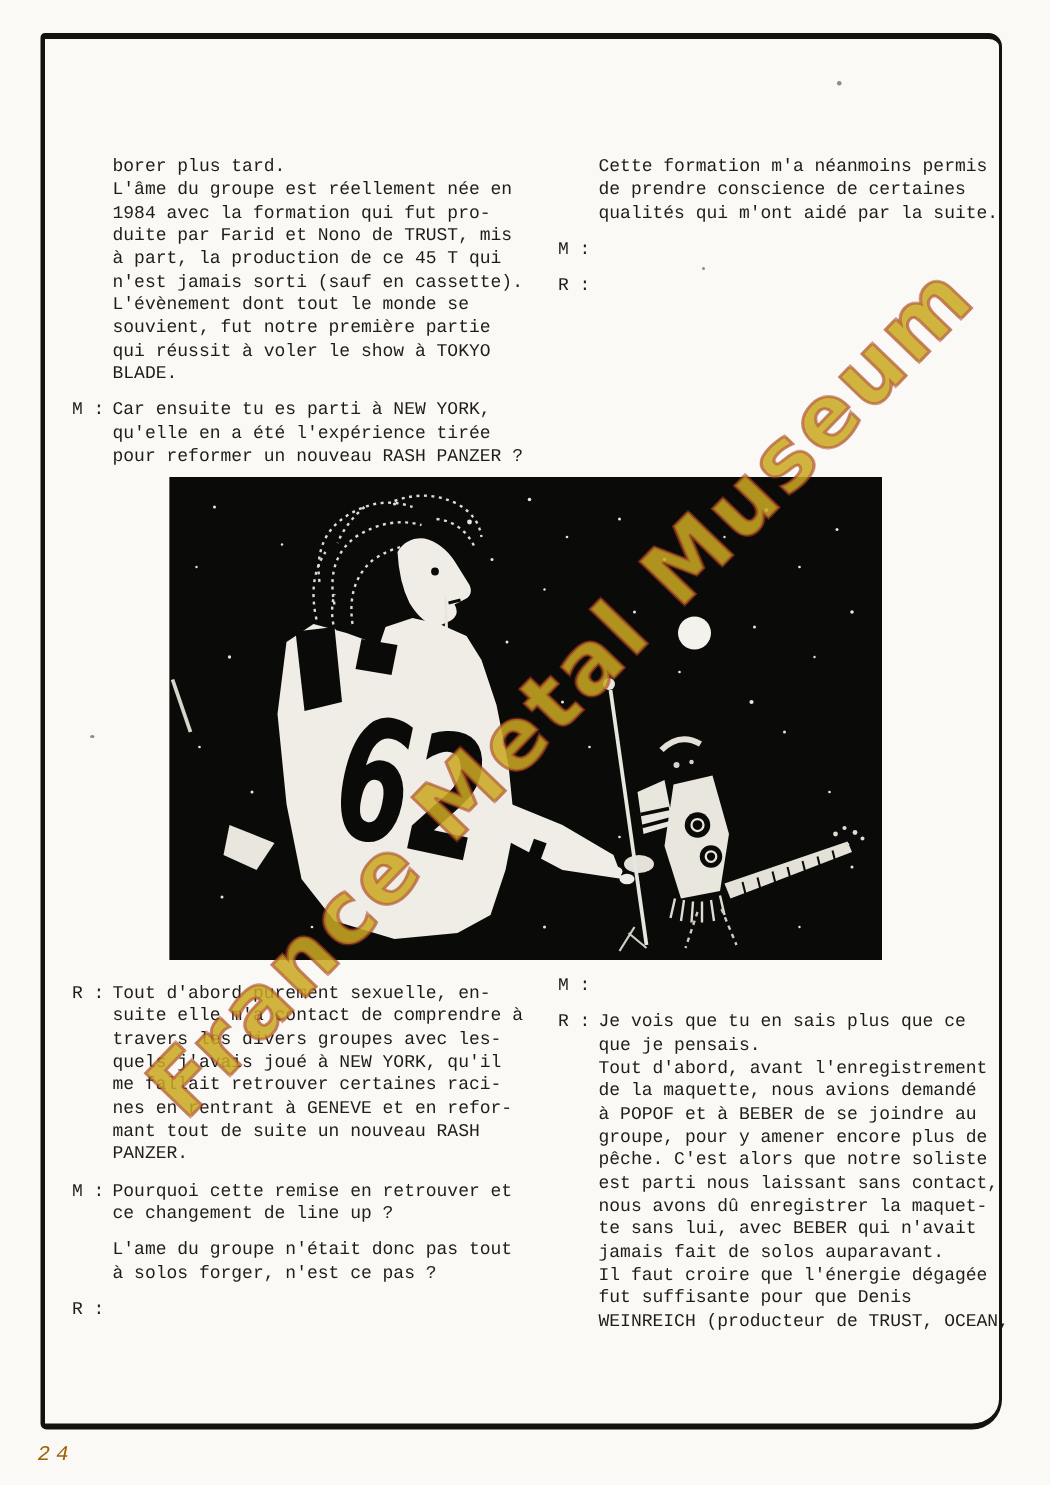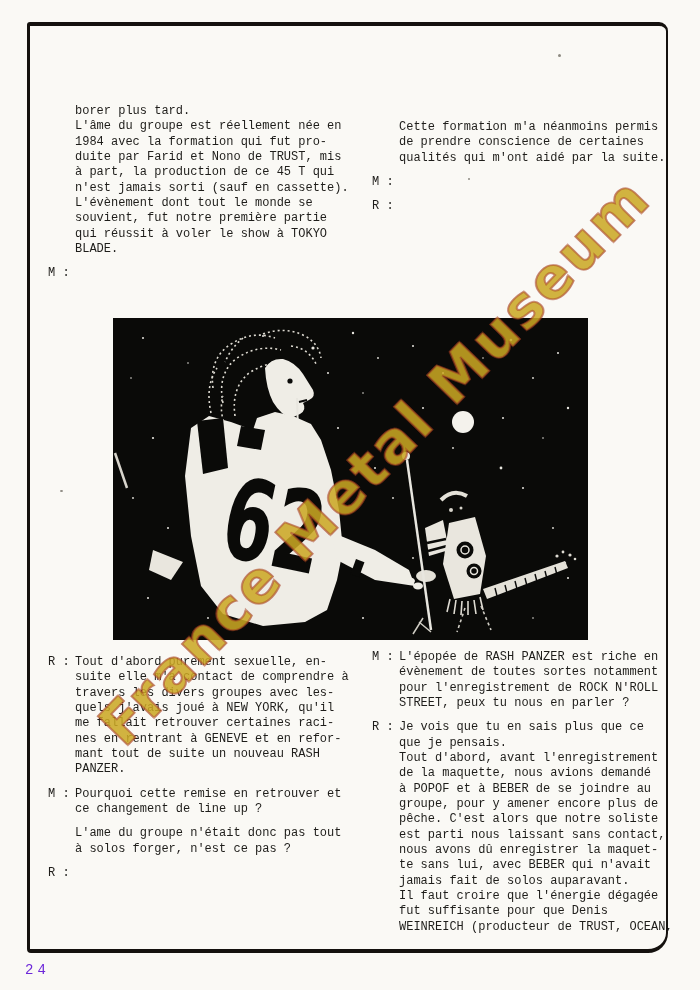--- a/index.html
+++ b/index.html
@@ -17,21 +17,21 @@
     border-top-width:4px;border-right-width:2px;border-bottom-width:4px;
     border-radius:3px 9px 20px 4px;
     box-sizing:border-box;
   }
   .textcol{
     position:absolute;
     font-size:12px;line-height:15.33px;
     letter-spacing:0;
   }
   .col-top-left{left:48px;top:104px;width:318px;}
-  .col-top-right{left:372px;top:120px;width:302px;}
+  .col-top-right{left:372px;top:104px;width:302px;}
   .col-bottom-left{left:48px;top:655px;width:318px;}
   .col-bottom-right{left:372px;top:650px;width:302px;}
   .block{display:flex;margin-bottom:9px;}
   .gutter{width:27px;flex:none;}
   .txt{white-space:pre;}
   .photo{
     position:absolute;left:113px;top:318px;width:475px;height:322px;
     background:#0a0a08;
   }
   .watermark{
@@ -40,21 +40,21 @@
     font-family:"DejaVu Sans","Liberation Sans",sans-serif;
     font-weight:bold;font-size:57px;letter-spacing:3px;
     white-space:nowrap;
     color:rgba(209,188,36,0.72);
     -webkit-text-stroke:2px rgba(168,62,34,0.5);
     text-shadow:1px 1px 0 rgba(168,62,34,0.30),-1px -1px 0 rgba(168,62,34,0.30);
     pointer-events:none;z-index:6;
   }
   .page-number{
     position:absolute;left:25px;top:962px;
-    font-size:14px;letter-spacing:4px;color:#6d28d9;
+    font-size:14px;letter-spacing:4px;color:#a16207;font-style:italic;
   }
   .speck{position:absolute;background:#8d8a82;border-radius:50%;}
 </style>
 </head>
 <body>
 
 <div class="frame"></div>
 
 <div class="textcol col-top-left">
     <div class="block">
@@ -65,20 +65,23 @@
 duite par Farid et Nono de TRUST, mis
 à part, la production de ce 45 T qui
 n'est jamais sorti (sauf en cassette).
 L'évènement dont tout le monde se
 souvient, fut notre première partie
 qui réussit à voler le show à TOKYO
 BLADE.</div>
     </div>
     <div class="block">
       <span class="gutter">M :</span>
+      <div class="txt">Car ensuite tu es parti à NEW YORK,
+qu'elle en a été l'expérience tirée
+pour reformer un nouveau RASH PANZER ?</div>
     </div>
   </div>
 <div class="textcol col-top-right">
     <div class="block">
       <span class="gutter"></span>
       <div class="txt">Cette formation m'a néanmoins permis
 de prendre conscience de certaines
 qualités qui m'ont aidé par la suite.</div>
     </div>
     <div class="block">
@@ -110,24 +113,20 @@
       <div class="txt">L'ame du groupe n'était donc pas tout
 à solos forger, n'est ce pas ?</div>
     </div>
     <div class="block">
       <span class="gutter">R :</span>
     </div>
   </div>
 <div class="textcol col-bottom-right">
     <div class="block">
       <span class="gutter">M :</span>
-      <div class="txt">L'épopée de RASH PANZER est riche en
-évènement de toutes sortes notamment
-pour l'enregistrement de ROCK N'ROLL
-STREET, peux tu nous en parler ?</div>
     </div>
     <div class="block">
       <span class="gutter">R :</span>
       <div class="txt">Je vois que tu en sais plus que ce
 que je pensais.
 Tout d'abord, avant l'enregistrement
 de la maquette, nous avions demandé
 à POPOF et à BEBER de se joindre au
 groupe, pour y amener encore plus de
 pêche. C'est alors que notre soliste

